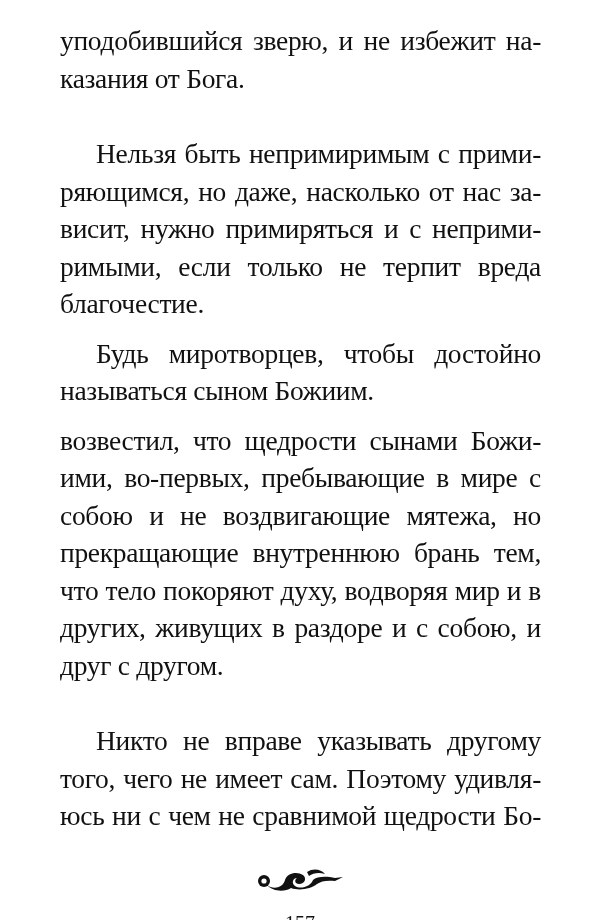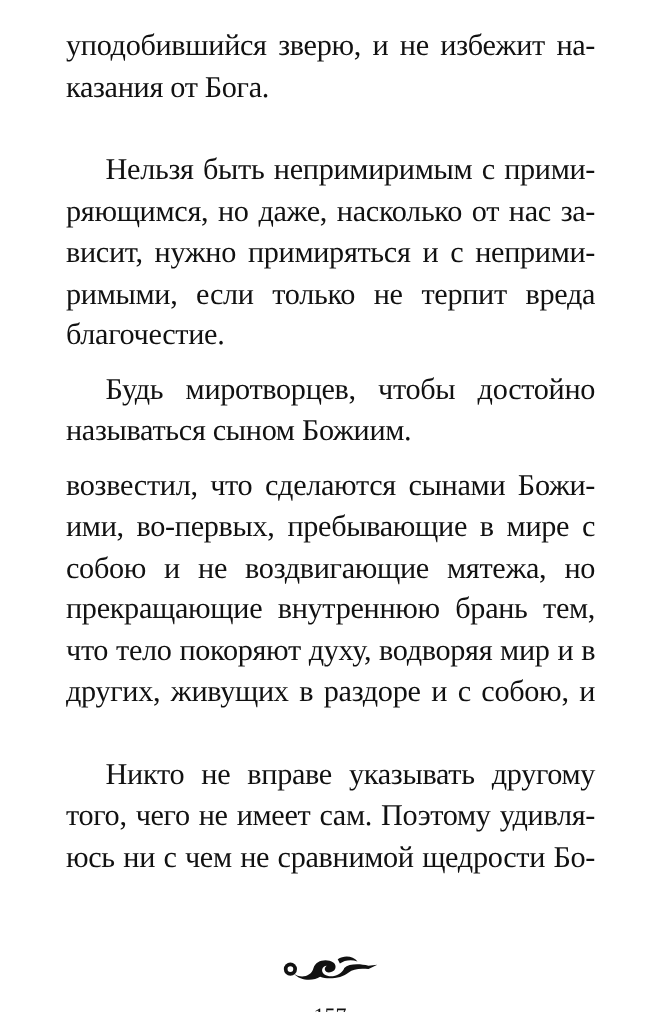--- a/index.html
+++ b/index.html
@@ -83,26 +83,27 @@
   <div class="gap-sm"></div>
 
   <div>
     <div class="line just indent">Будь миротворцев, чтобы достойно</div>
     <div class="line">называться сыном Божиим.</div>
   </div>
 
   <div class="gap-sm"></div>
 
   <div>
-    <div class="line just">возвестил, что сделаются сынами Божи-</div>
+    <div class="line just">возвестил, что щедрости сынами Божи-</div>
     <div class="line just">ими, во-первых, пребывающие в мире с</div>
     <div class="line just">собою и не воздвигающие мятежа, но</div>
     <div class="line just">прекращающие внутреннюю брань тем,</div>
     <div class="line just">что тело покоряют духу, водворяя мир и в</div>
     <div class="line just">других, живущих в раздоре и с собою, и</div>
+    <div class="line">друг с другом.</div>
   </div>
 
   <div class="gap-lg"></div>
 
   <div>
     <div class="line just indent">Никто не вправе указывать другому</div>
     <div class="line just">того, чего не имеет сам. Поэтому удивля-</div>
     <div class="line just">юсь ни с чем не сравнимой щедрости Бо-</div>
 
   </div>

